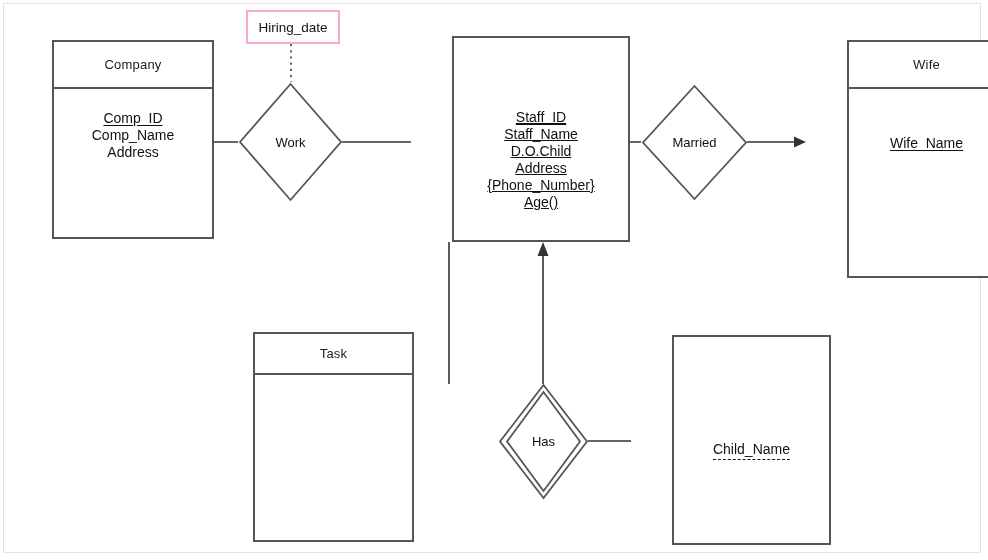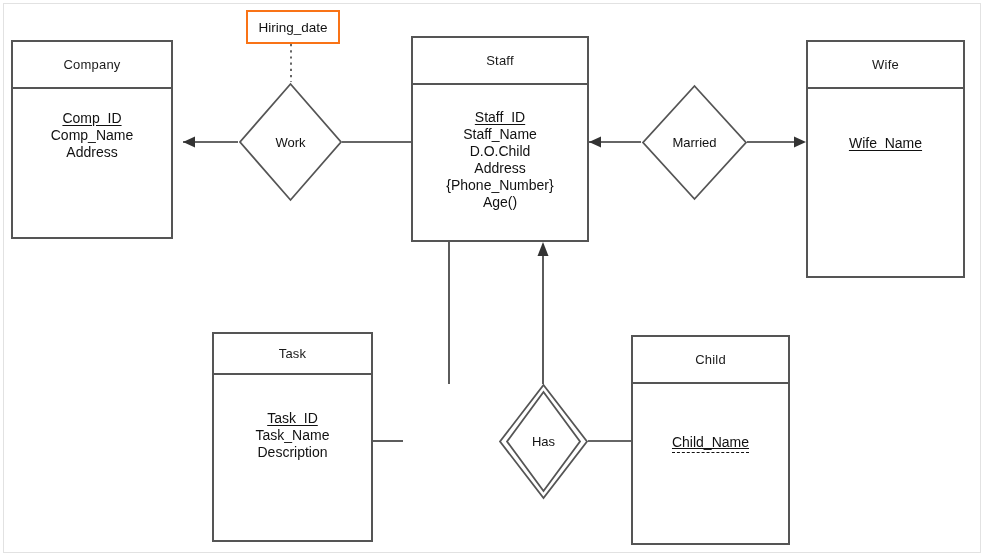--- a/index.html
+++ b/index.html
@@ -18,20 +18,21 @@
     box-sizing:border-box;
     pointer-events:none;
   }
   svg#wires{position:absolute;left:0;top:0;width:988px;height:560px;}
 
   .entity{
     position:absolute;
     background:#ffffff;
     border:2px solid #555555;
     box-sizing:border-box;
+    margin-left:41px;
   }
   .entity .ent-title{
     position:absolute;left:0;right:0;top:0;
     display:flex;align-items:center;justify-content:center;
     border-bottom:2px solid #555555;
     box-sizing:border-box;
     font-size:13px;color:#1a1a1a;
     letter-spacing:.2px;
   }
   .entity .ent-attrs{
@@ -56,21 +57,21 @@
   .diamond svg{position:absolute;left:0;top:0;}
   .diamond .dlabel{
     position:relative;z-index:2;
     font-size:13px;color:#111111;
     white-space:nowrap;
   }
 
   .attrbox{
     position:absolute;
     background:#ffffff;
-    border:2px solid #f97316;
+    border:2px solid #f9a8d4;
     box-sizing:border-box;
     display:flex;align-items:center;justify-content:center;
     font-size:13.5px;color:#111111;
   }
 </style>
 </head>
 <body>
 
 <div id="canvas">
 
@@ -123,50 +124,43 @@
   <div class="entity" style="left:11px;top:40px;width:162px;height:199px;">
     <div class="ent-title" style="height:47px;">Company</div>
     <div class="ent-attrs" style="top:68px;">
       <span class="attr pk">Comp_ID</span>
       <span class="attr">Comp_Name</span>
       <span class="attr">Address</span>
     </div>
   </div>
 
   <div class="entity" style="left:411px;top:36px;width:178px;height:206px;">
-    <div class="ent-title" style="height:47px;">Staff</div>
-    <div class="ent-attrs" style="top:71px;">
+    <div class="ent-attrs" style="top:71px;text-decoration:underline;">
       <span class="attr pk">Staff_ID</span>
       <span class="attr">Staff_Name</span>
       <span class="attr">D.O.Child</span>
       <span class="attr">Address</span>
       <span class="attr">{Phone_Number}</span>
       <span class="attr">Age()</span>
     </div>
   </div>
 
   <div class="entity" style="left:806px;top:40px;width:159px;height:238px;">
     <div class="ent-title" style="height:47px;">Wife</div>
     <div class="ent-attrs" style="top:93px;">
       <span class="attr pk">Wife_Name</span>
     </div>
   </div>
 
   <div class="entity" style="left:212px;top:332px;width:161px;height:210px;">
     <div class="ent-title" style="height:41px;">Task</div>
-    <div class="ent-attrs" style="top:76px;">
-      <span class="attr pk">Task_ID</span>
-      <span class="attr">Task_Name</span>
-      <span class="attr">Description</span>
-    </div>
   </div>
 
   <div class="entity" style="left:631px;top:335px;width:159px;height:210px;">
-    <div class="ent-title" style="height:47px;">Child</div>
-    <div class="ent-attrs" style="top:97px;text-decoration:underline;">
+    <div class="ent-attrs" style="top:104px;">
       <span class="attr partial">Child_Name</span>
     </div>
   </div>
 
   <div class="attrbox" style="left:246px;top:10px;width:94px;height:34px;">
     <span>Hiring_date</span>
   </div>
 
   <div class="diamond" style="left:238px;top:82px;width:105px;height:120px;">
     <svg width="105" height="120" viewBox="0 0 105 120" xmlns="http://www.w3.org/2000/svg">

